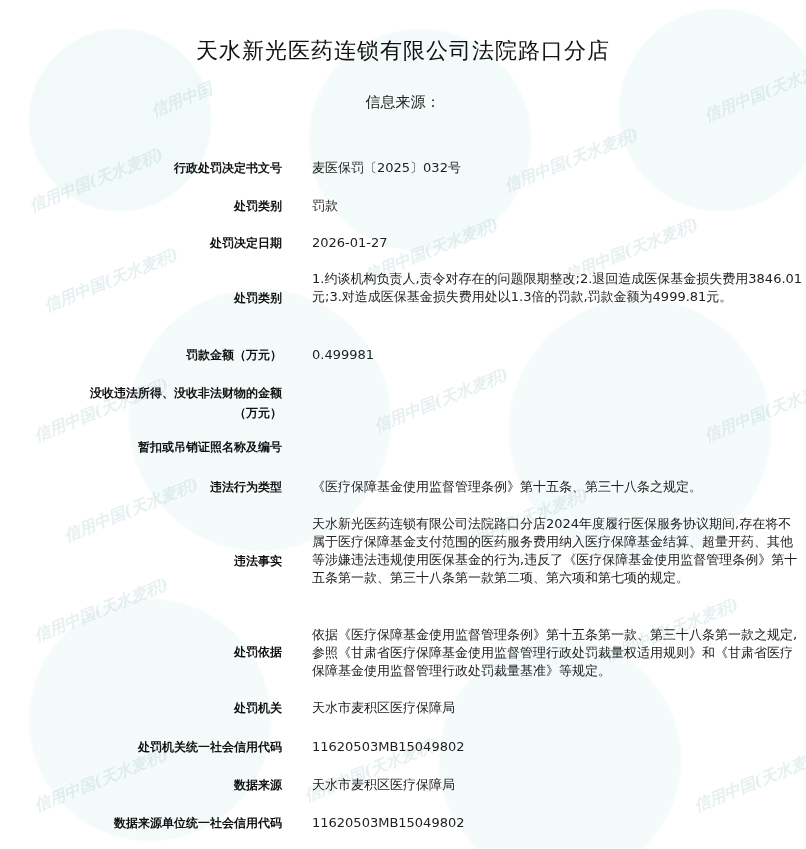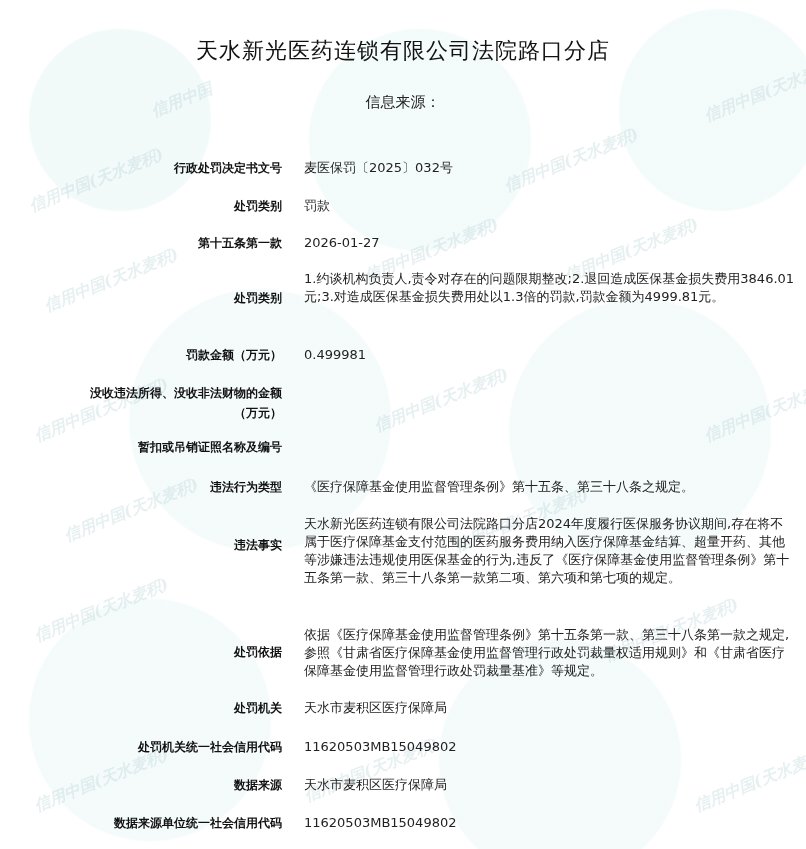--- a/index.html
+++ b/index.html
@@ -38,21 +38,21 @@
       position: absolute; top: 93px; left: 0; width: 806px;
       text-align: center; font-size: 15px; color: #222;
     }
     .row { position: absolute; left: 0; width: 806px; }
     .label {
       position: absolute; right: 524px; width: 260px; text-align: right;
       font-weight: bold; font-size: 12px; color: #111;
       font-family: "DejaVu Serif", serif; line-height: 20px;
     }
     .value {
-      position: absolute; left: 304px; width: 492px;
+      position: absolute; left: 312px; width: 492px;
       font-size: 13px; color: #222; line-height: 18px;
     }
   </style>
 </head>
 <body>
 
 <div class="bg"></div>
 
 <div style="position:absolute;inset:0;z-index:0;pointer-events:none;">
   <span class="wm" style="left:25px;top:170px;">信用中国(天水麦积)</span>
@@ -82,21 +82,21 @@
     <div class="label">行政处罚决定书文号</div>
     <div class="value" style="top:1px;">麦医保罚〔2025〕032号</div>
   </div>
 
   <div class="row" style="top:196px;">
     <div class="label">处罚类别</div>
     <div class="value" style="top:1px;">罚款</div>
   </div>
 
   <div class="row" style="top:233px;">
-    <div class="label">第十五条第一款</div>
+    <div class="label">处罚决定日期</div>
     <div class="value" style="top:1px;">2026-01-27</div>
   </div>
 
   <div class="row" style="top:270px;">
     <div class="label" style="top:18px;">处罚类别</div>
     <div class="value">1.约谈机构负责人,责令对存在的问题限期整改;2.退回造成医保基金损失费用3846.01元;3.对造成医保基金损失费用处以1.3倍的罚款,罚款金额为4999.81元。</div>
   </div>
 
   <div class="row" style="top:345px;">
     <div class="label">罚款金额（万元）</div>
@@ -115,21 +115,21 @@
     <div class="label">暂扣或吊销证照名称及编号</div>
     <div class="value"></div>
   </div>
 
   <div class="row" style="top:477px;">
     <div class="label">违法行为类型</div>
     <div class="value" style="top:1px;">《医疗保障基金使用监督管理条例》第十五条、第三十八条之规定。</div>
   </div>
 
   <div class="row" style="top:515px;">
-    <div class="label" style="top:20px;text-align:right;">违法事实</div>
+    <div class="label" style="top:36px;text-align:right;">违法事实</div>
     <div class="value">天水新光医药连锁有限公司法院路口分店2024年度履行医保服务协议期间,存在将不属于医疗保障基金支付范围的医药服务费用纳入医疗保障基金结算、超量开药、其他等涉嫌违法违规使用医保基金的行为,违反了《医疗保障基金使用监督管理条例》第十五条第一款、第三十八条第一款第二项、第六项和第七项的规定。</div>
   </div>
 
   <div class="row" style="top:626px;">
     <div class="label" style="top:16px;">处罚依据</div>
     <div class="value">依据《医疗保障基金使用监督管理条例》第十五条第一款、第三十八条第一款之规定,参照《甘肃省医疗保障基金使用监督管理行政处罚裁量权适用规则》和《甘肃省医疗保障基金使用监督管理行政处罚裁量基准》等规定。</div>
   </div>
 
   <div class="row" style="top:698px;">
     <div class="label">处罚机关</div>

